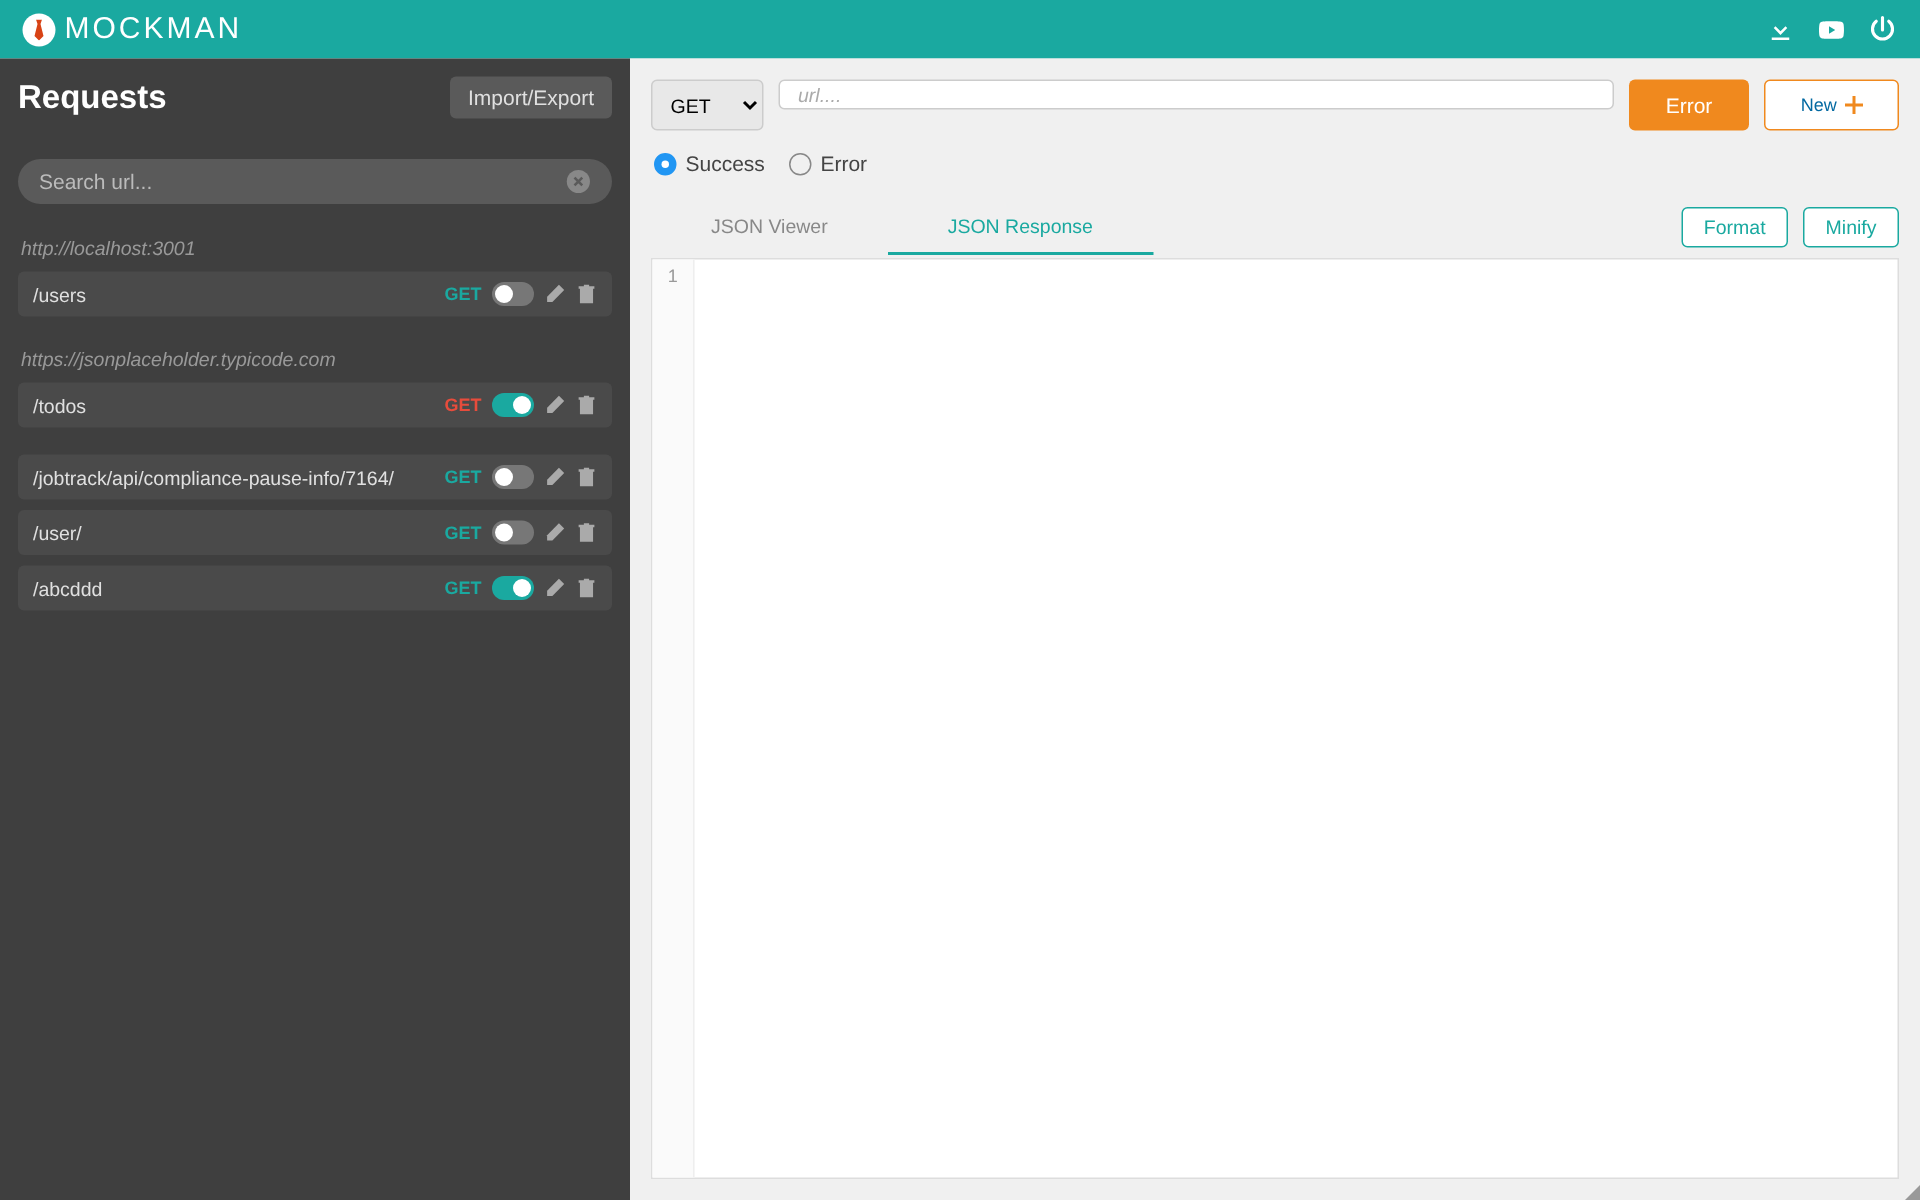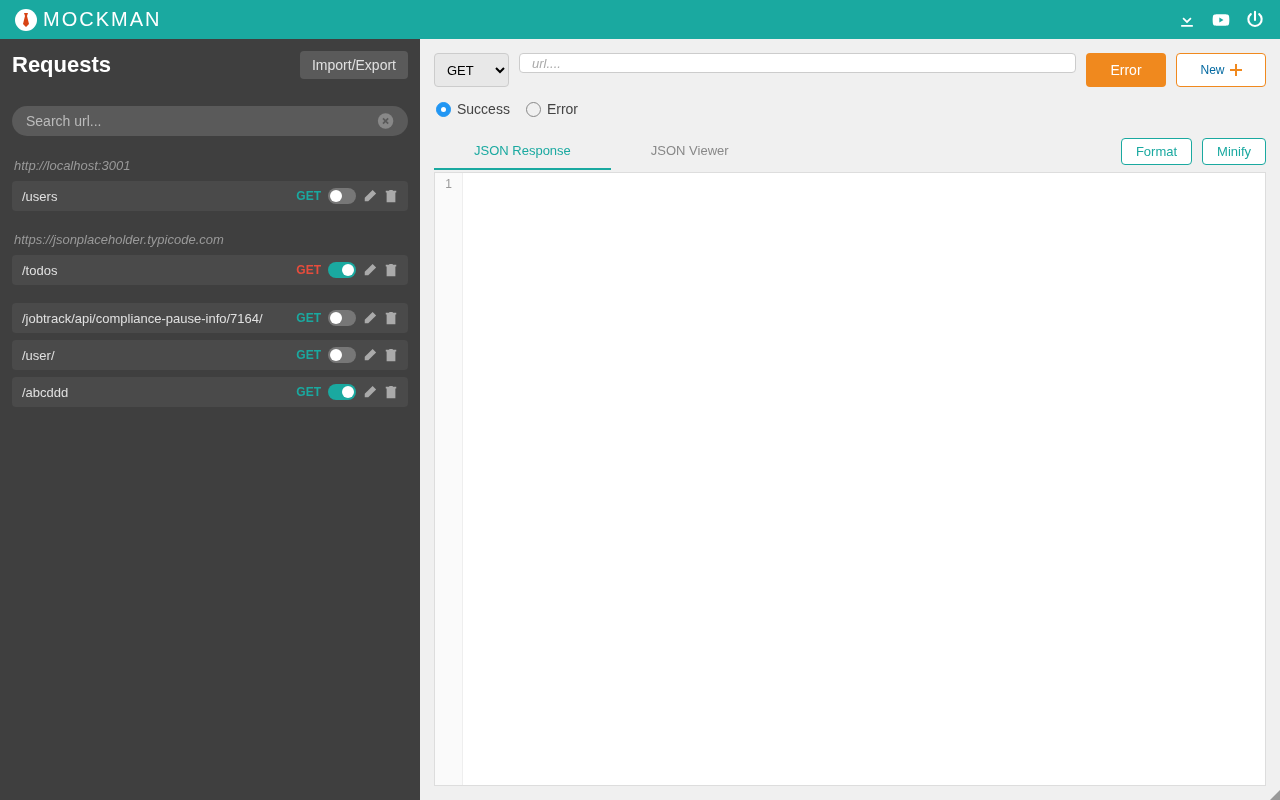--- a/index.html
+++ b/index.html
@@ -291,22 +291,22 @@
         <span class="radio-label">Success</span>
       </div>
       <div class="radio-option">
         <div class="radio-circle"></div>
         <span class="radio-label">Error</span>
       </div>
     </div>
 
     <div class="tabs-row">
       <div class="tabs">
+        <div class="tab">JSON Viewer</div>
         <div class="tab active">JSON Response</div>
-        <div class="tab">JSON Viewer</div>
       </div>
       <div class="tab-actions">
         <button class="action-btn">Format</button>
         <button class="action-btn">Minify</button>
       </div>
     </div>
 
     <div class="editor">
       <div class="gutter">
         <div>1</div>

